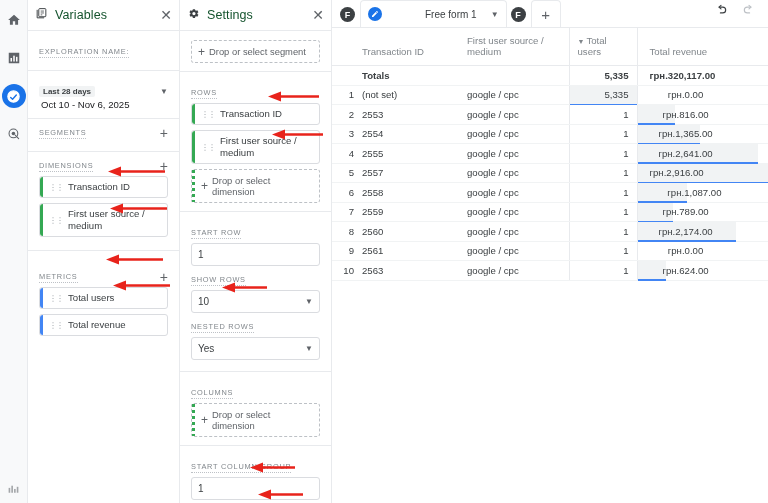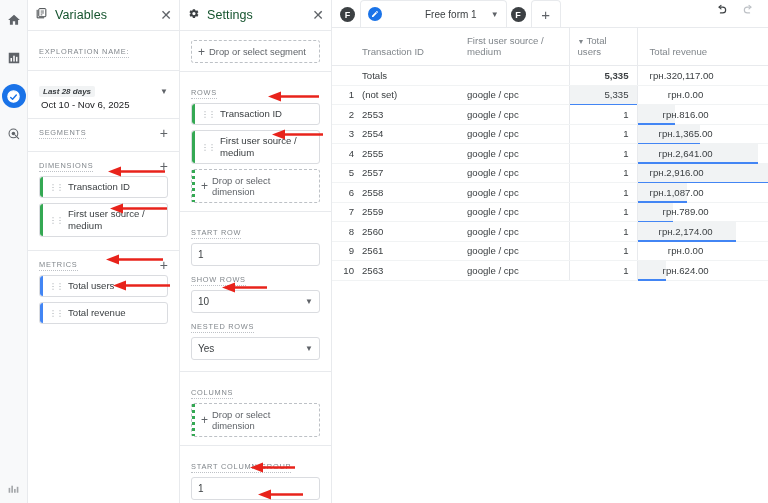--- a/index.html
+++ b/index.html
@@ -36,33 +36,33 @@
     border-right: 1px solid #e8eaed; background: #fff; overflow: hidden; position: relative;}
 
   .panel-head {
     height: 31px; display: flex; align-items: center;
     padding: 0 7px; border-bottom: 1px solid #e8eaed; gap: 7px;
   }
   .panel-title { font-size: 12.5px; color: #14532d; flex: 1; letter-spacing: .1px;}
   .close-x { font-size: 14px; color: #5f6368; cursor: pointer; line-height: 1; }
 
   .sec { padding: 9px 11px 8px 11px; border-bottom: 1px solid #e8eaed; }
-  .sec.nobord { border-bottom: none; }
+  .sec.nobord { border-bottom: none; margin-top: 12px; }
   .sec-label {
     font-size: 7.4px; color: #80868b; letter-spacing: .75px;
     text-transform: uppercase; border-bottom: 1px dotted #bdc1c6;
     display: inline-block; padding-bottom: 1px; margin-bottom: 4px;
   }
   .sec-row { display: flex; align-items: flex-start; justify-content: space-between; }
   .plus { font-size: 14px; color: #5f6368; cursor: pointer; line-height: 10px; }
   .value-txt { font-size: 10.6px; color: #202124; padding-left: 2px; }
 
   .date-pill {
     font-size: 8px; font-weight: bold; color: #3c4043; background: #f1f3f4;
-    display: inline-block; padding: 1px 4px; border-radius: 2px; margin-bottom: 2px; font-style: italic;
+    display: inline-block; padding: 1px 4px; border-radius: 2px; margin-bottom: 2px;
   }
   .date-range-row { display:flex; align-items:flex-start; justify-content:space-between; }
   .caret { color: #5f6368; font-size: 8px; margin-top: 7px; }
 
   
   .chip {
     position: relative; display: flex; align-items: center; gap: 5px;
     border: 1px solid #dadce0; border-radius: 3px; background: #fff;
     padding: 4px 5px 4px 9px; margin-bottom: 5px; min-height: 21px; cursor: grab;
   }
@@ -138,21 +138,21 @@
   th.num { text-align: right; }
   th.sorted { color: #3c4043; font-weight: bold; }
   .sortarrow { font-size: 7px; margin-right: 2px; }
   table.gtable td {
     font-size: 9.6px; color: #3c4043; padding: 0; height: 19.5px;
     border-bottom: 1px solid #f1f3f4; vertical-align: middle; position: relative;
   }
   td .cellpad { padding: 0 8px; position: relative; z-index: 2; }
   td.idx { color: #5f6368; text-align: right; padding-right: 4px; font-size: 9.2px; }
   td.num { text-align: right; }
-  .totals-row td { font-weight: normal; color: #202124; height: 27px; border-bottom: 1px solid #e8eaed;}
+  .totals-row td { font-weight: bold; color: #202124; height: 27px; border-bottom: 1px solid #e8eaed;}
   .totals-row td.num { font-weight: bold; }
   .bar {
     position: absolute; left: 0; top: 0; bottom: 0;
     background: #f1f3f4; z-index: 1;
   }
   .bar::after {
     content: ""; position: absolute; left: 0; right: 0; bottom: -1px;
     height: 1.5px; background: #4285f4;
   }
   .colsep { border-left: 1px solid #e8eaed; }
@@ -488,21 +488,21 @@
                 <div class="cellpad">2558</div>
               </td>
               <td>
                 <div class="cellpad">google / cpc</div>
               </td>
               <td class="num colsep">
                 <div class="cellpad">1</div>
               </td>
               <td class="colsep" style="padding-left: 4px;">
                 <div class="bar" style="width: 37.2771%;"></div>
-                <div class="cellpad" style="text-align: left; width: 88px;">грн.1,087.00</div>
+                <div class="cellpad" style="text-align: right; width: 88px;">грн.1,087.00</div>
               </td>
             </tr>
             <tr>
               <td class="idx">7</td>
               <td>
                 <div class="cellpad">2559</div>
               </td>
               <td>
                 <div class="cellpad">google / cpc</div>
               </td>

